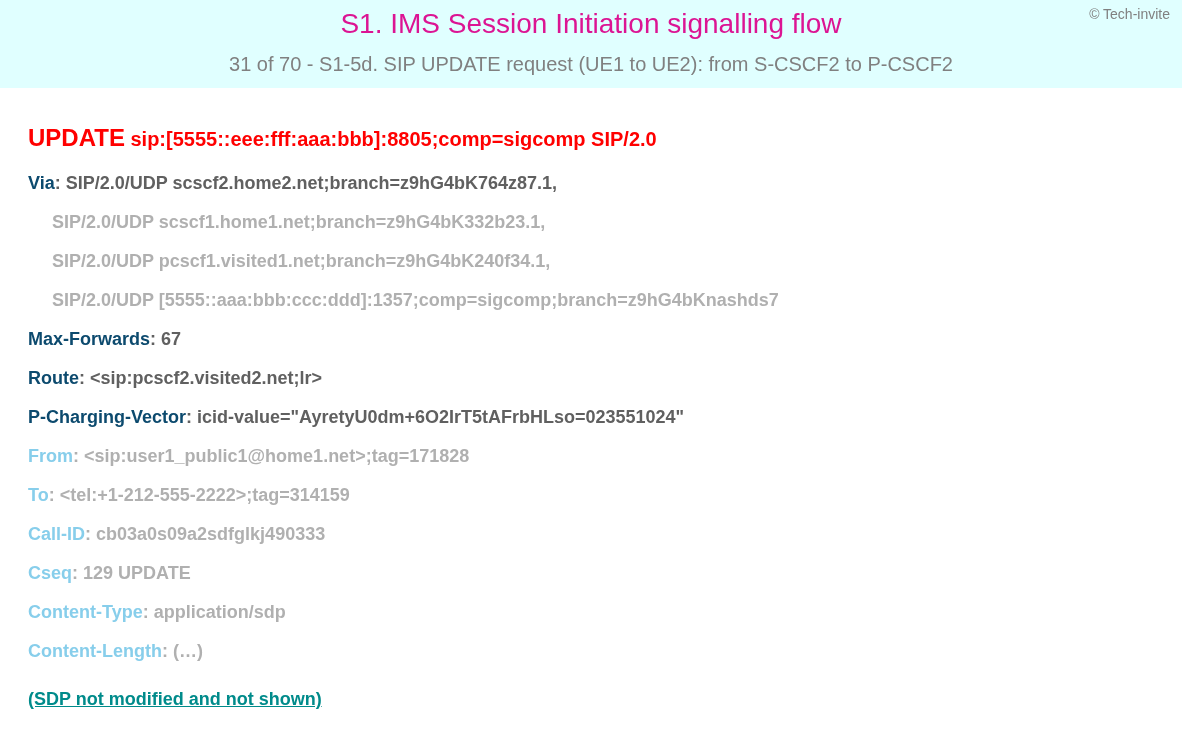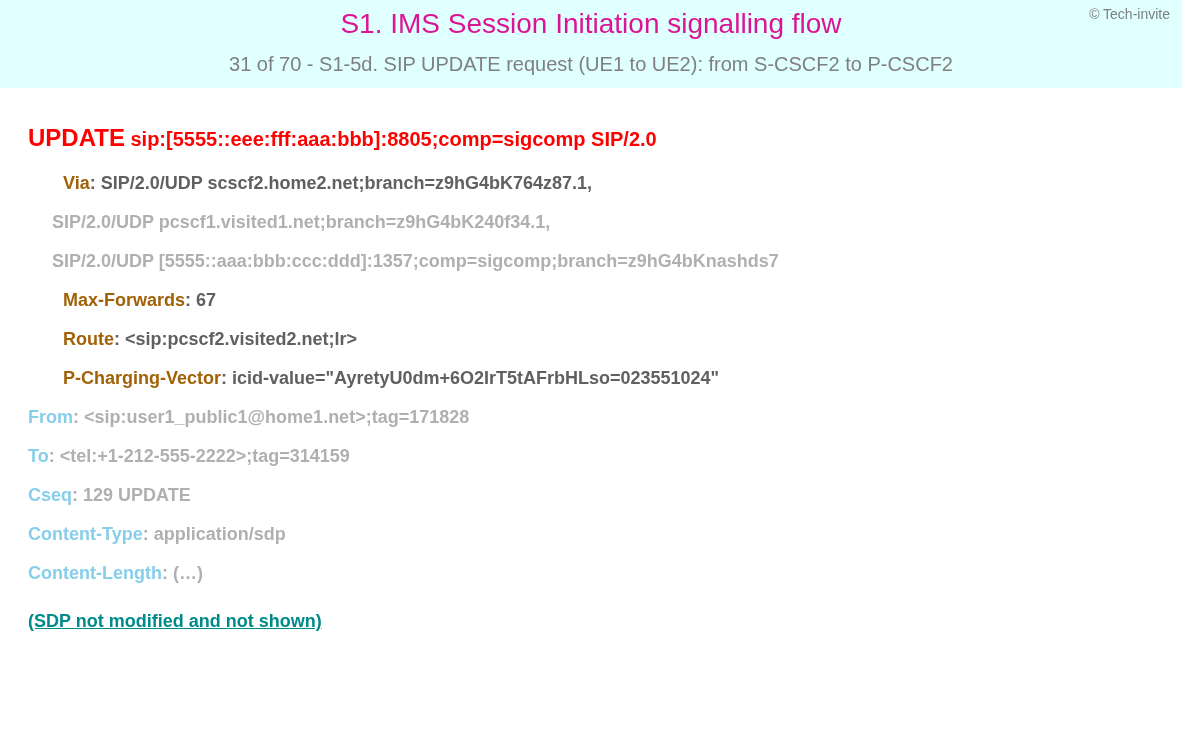--- a/index.html
+++ b/index.html
@@ -49,21 +49,21 @@
     .request-uri {
       color: #ff0000;
       text-align: right;
     }
     .hdr-line {
       font-size: 18px;
       font-weight: bold;
       margin-bottom: 12px;
       line-height: 1.5;
     }
-    .hdr-name-dark { color: #a16207; margin-left: 35px; }
+    .hdr-name-dark { color: #0c4a6e; }
     .hdr-val-dark { color: #606060; }
     .hdr-name-light { color: #87ceeb; }
     .hdr-val-light { color: #b0b0b0; }
     .indent { padding-left: 24px; }
     .sdp-note {
       color: #008b8b;
       font-size: 18px;
       font-weight: bold;
       margin-top: 24px;
       text-decoration: underline;
@@ -81,20 +81,21 @@
 <div class="content">
 
   <div class="request-line">
     <span class="method">UPDATE</span>
     <span class="request-uri">sip:[5555::eee:fff:aaa:bbb]:8805;comp=sigcomp SIP/2.0</span>
   </div>
 
   <div class="hdr-line">
     <span class="hdr-name-dark">Via</span><span class="hdr-val-dark">: SIP/2.0/UDP scscf2.home2.net;branch=z9hG4bK764z87.1,</span>
   </div>
+  <div class="hdr-line indent hdr-val-light">SIP/2.0/UDP scscf1.home1.net;branch=z9hG4bK332b23.1,</div>
   <div class="hdr-line indent hdr-val-light">SIP/2.0/UDP pcscf1.visited1.net;branch=z9hG4bK240f34.1,</div>
   <div class="hdr-line indent hdr-val-light">SIP/2.0/UDP [5555::aaa:bbb:ccc:ddd]:1357;comp=sigcomp;branch=z9hG4bKnashds7</div>
 
   <div class="hdr-line">
     <span class="hdr-name-dark">Max-Forwards</span><span class="hdr-val-dark">: 67</span>
   </div>
 
   <div class="hdr-line">
     <span class="hdr-name-dark">Route</span><span class="hdr-val-dark">: &lt;sip:pcscf2.visited2.net;lr&gt;</span>
   </div>
@@ -104,20 +105,23 @@
   </div>
 
   <div class="hdr-line">
     <span class="hdr-name-light">From</span><span class="hdr-val-light">: &lt;sip:user1_public1@home1.net&gt;;tag=171828</span>
   </div>
 
   <div class="hdr-line">
     <span class="hdr-name-light">To</span><span class="hdr-val-light">: &lt;tel:+1-212-555-2222&gt;;tag=314159</span>
   </div>
 
+  <div class="hdr-line">
+    <span class="hdr-name-light">Call-ID</span><span class="hdr-val-light">: cb03a0s09a2sdfglkj490333</span>
+  </div>
 
   <div class="hdr-line">
     <span class="hdr-name-light">Cseq</span><span class="hdr-val-light">: 129 UPDATE</span>
   </div>
 
   <div class="hdr-line">
     <span class="hdr-name-light">Content-Type</span><span class="hdr-val-light">: application/sdp</span>
   </div>
 
   <div class="hdr-line">

